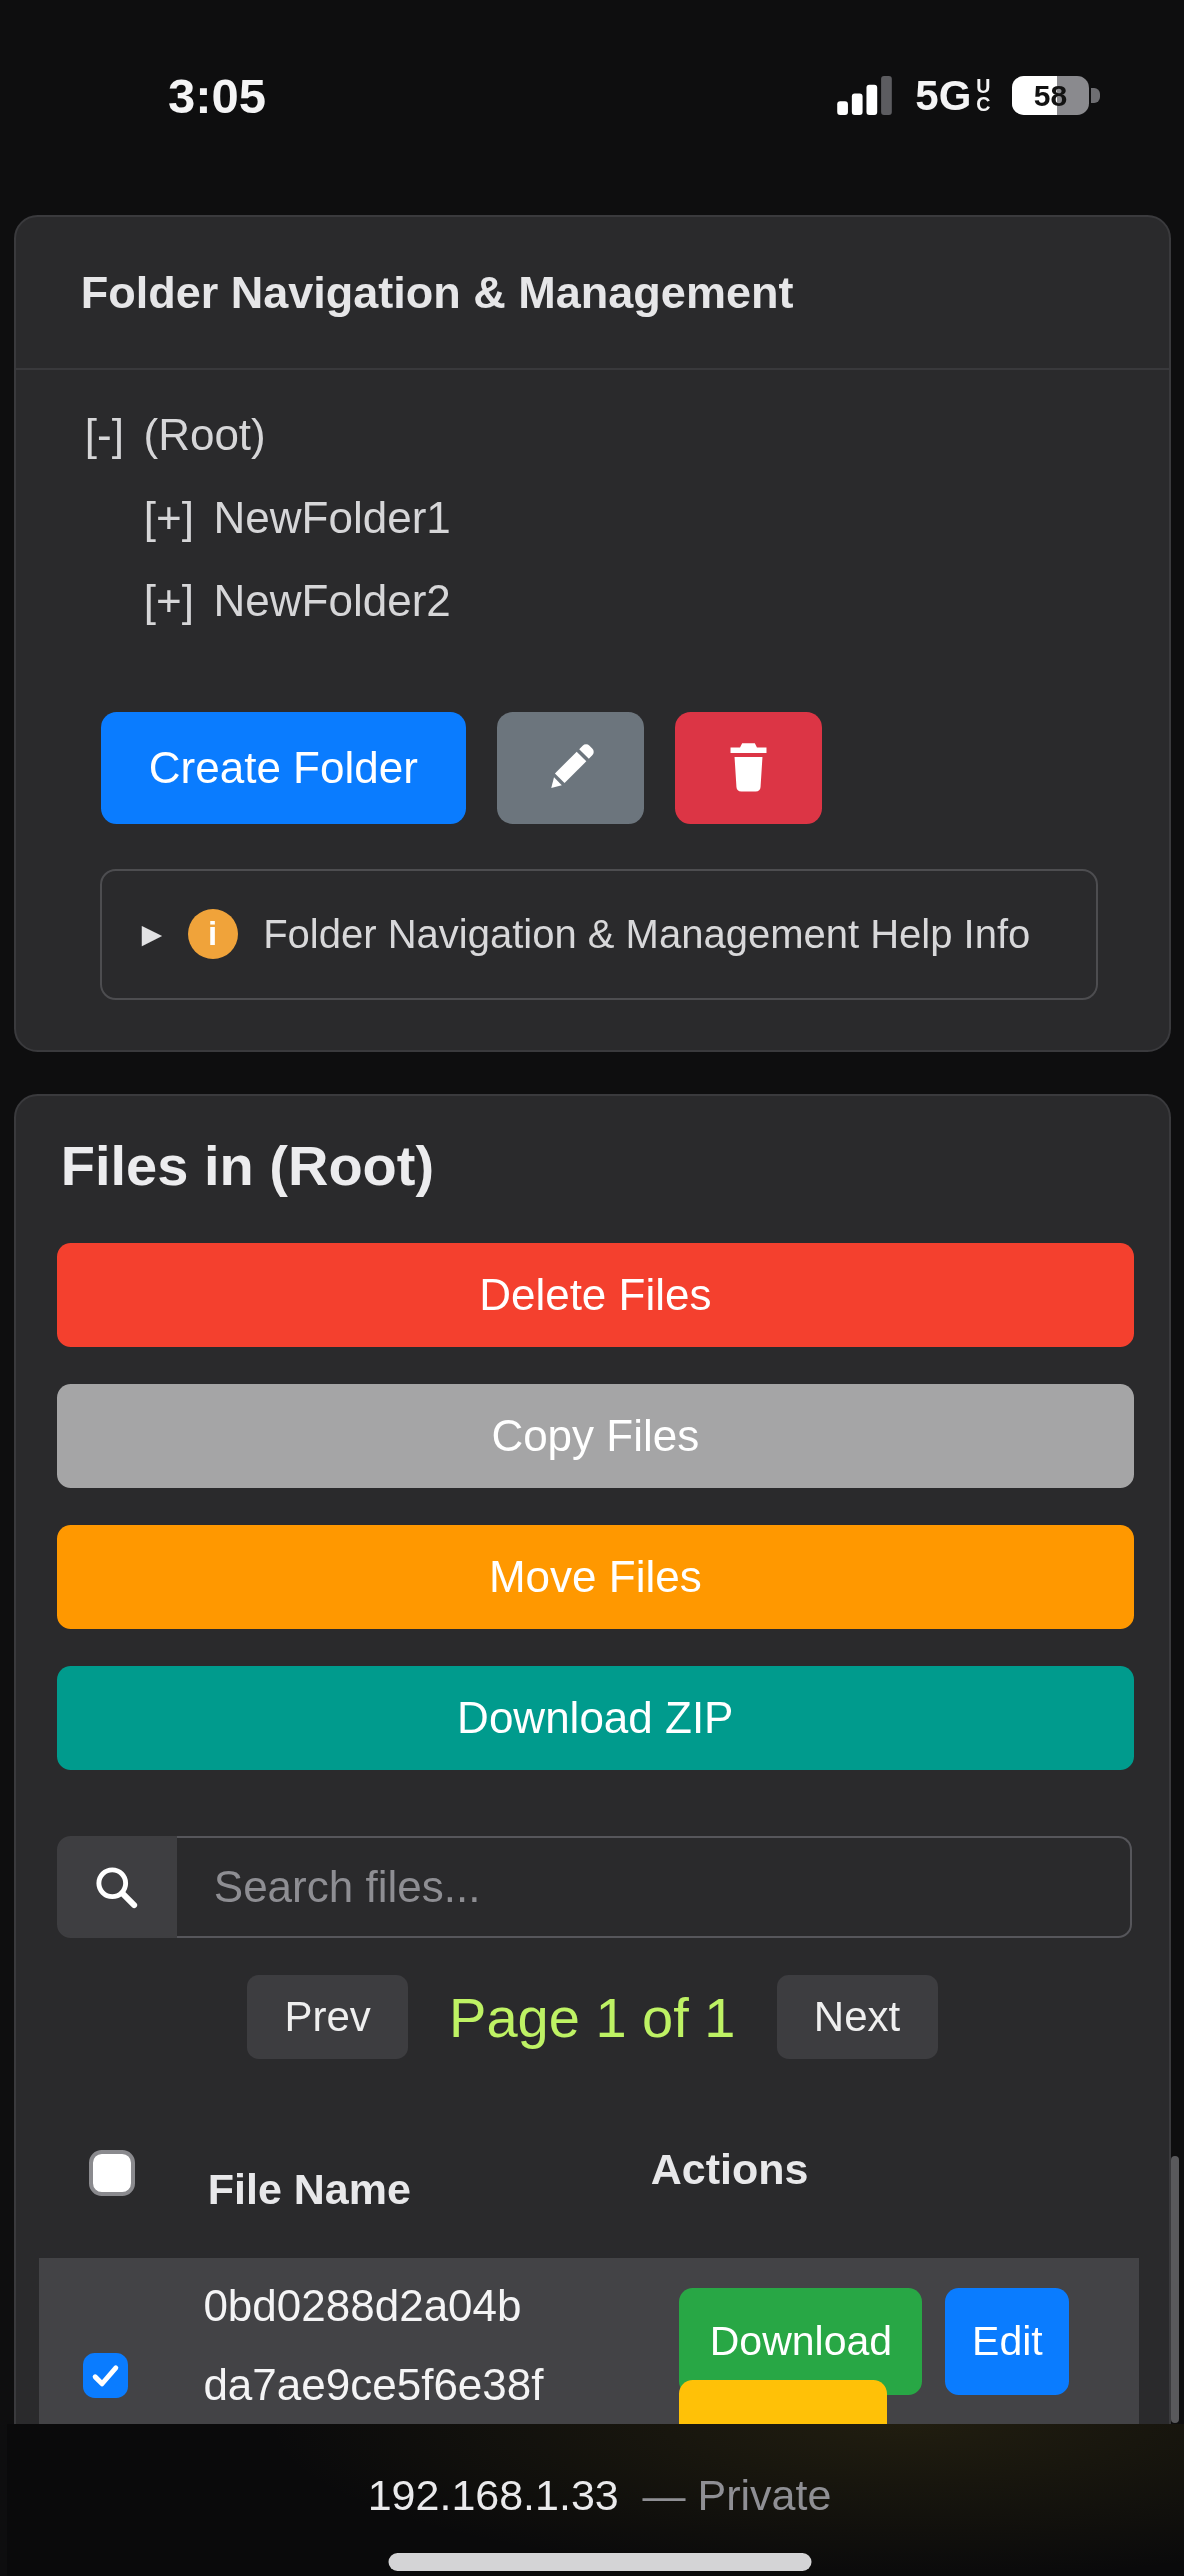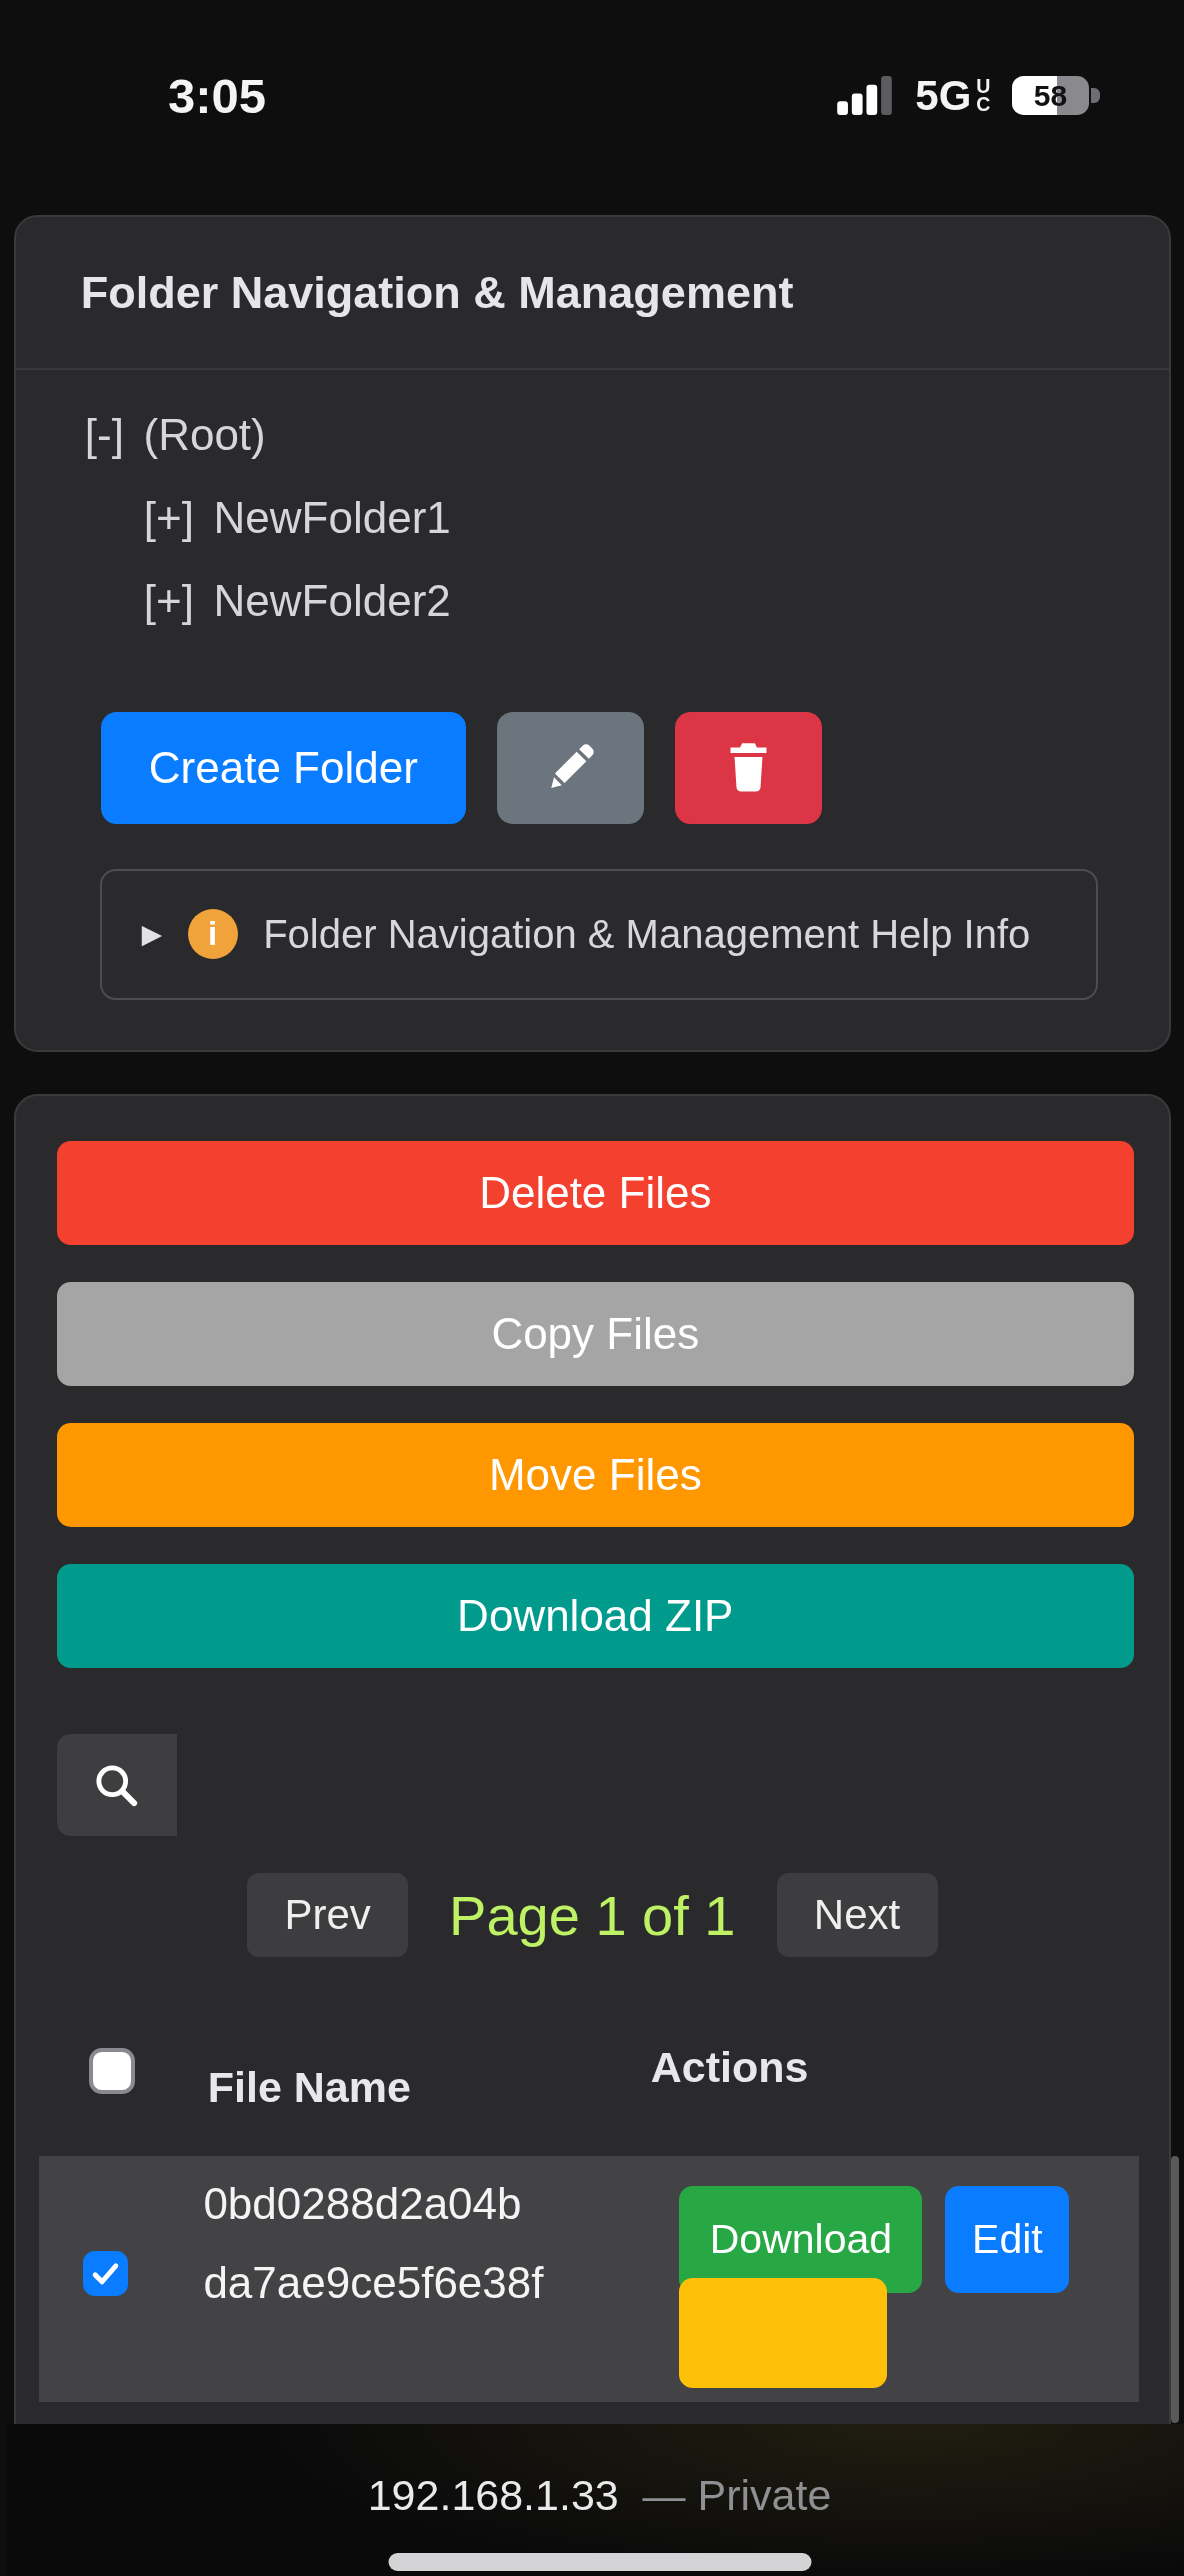--- a/index.html
+++ b/index.html
@@ -163,37 +163,39 @@
   </div>
 
   <div class="help-box">
     <span class="help-caret">▶</span>
     <span class="help-icon">i</span>
     <span class="help-text">Folder Navigation &amp; Management Help Info</span>
   </div>
 </div>
 
 <div class="card" id="files-card">
+  <div class="files-title">Files in (Root)</div>
 
   <div class="stack">
     <button class="btn action-btn a-delete">Delete Files</button>
     <button class="btn action-btn a-copy">Copy Files</button>
     <button class="btn action-btn a-move">Move Files</button>
     <button class="btn action-btn a-zip">Download ZIP</button>
   </div>
 
   <div class="search-row">
     <span class="search-icon-box">
       <span>
         <svg width="51" height="51" viewBox="0 0 24 24">
           <circle cx="10" cy="10" r="6.3" fill="none" stroke="#ffffff" stroke-width="2.3"></circle>
           <line x1="14.8" y1="14.8" x2="20.3" y2="20.3" stroke="#ffffff" stroke-width="2.8" stroke-linecap="round"></line>
         </svg>
       </span>
     </span>
+    <input class="search-input" type="text" placeholder="Search files..." style="">
   </div>
 
   <div class="pagination">
     <button class="btn page-btn">Prev</button>
     <span class="page-status">Page 1 of 1</span>
     <button class="btn page-btn">Next</button>
   </div>
 
   <div class="table-header">
     <span class="th-checkbox"></span>

